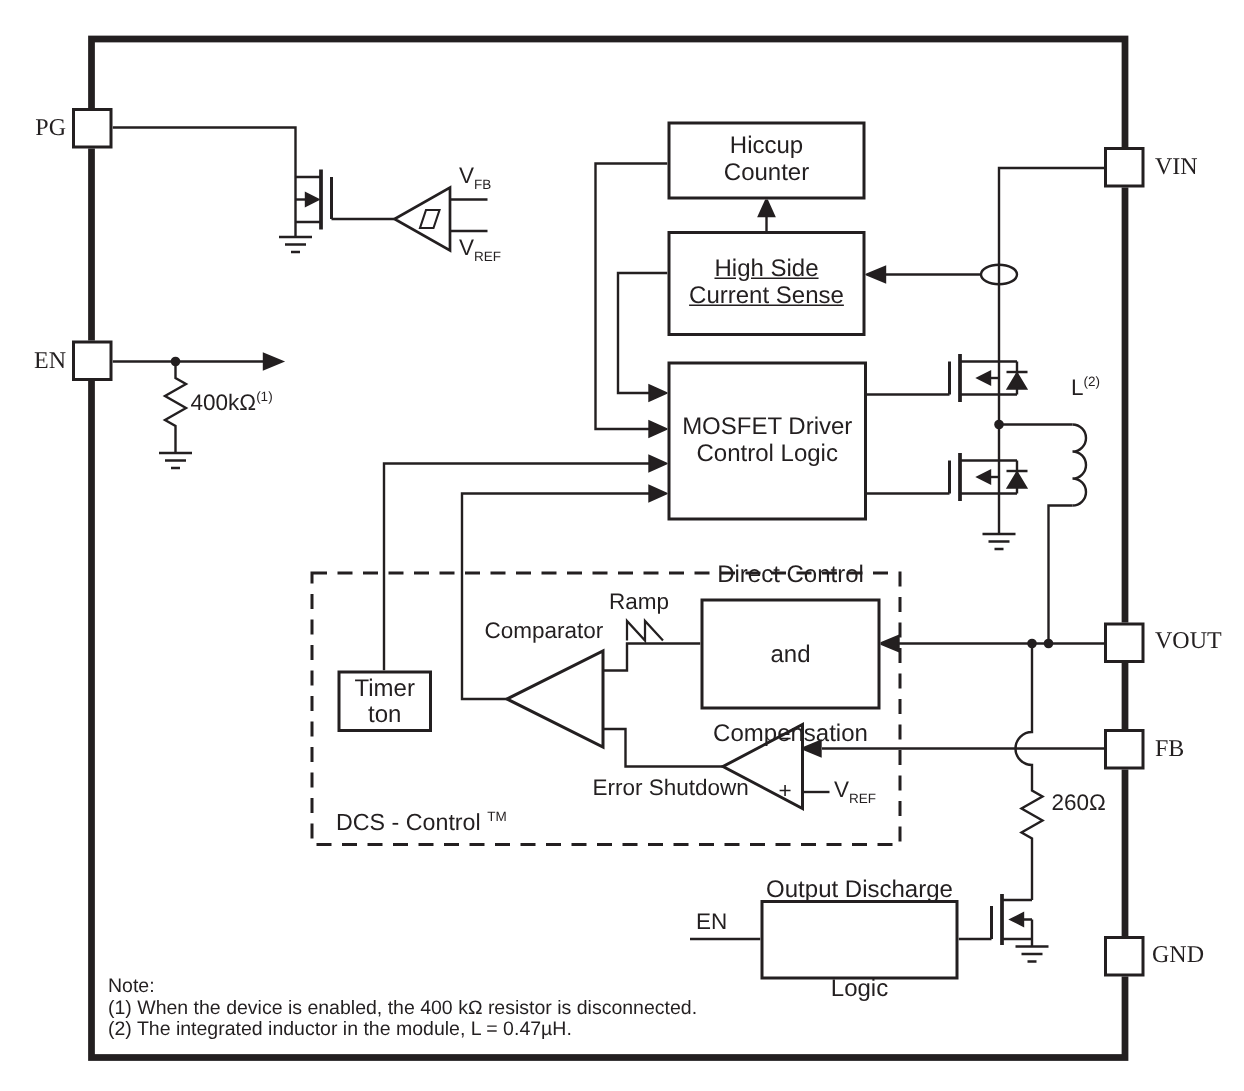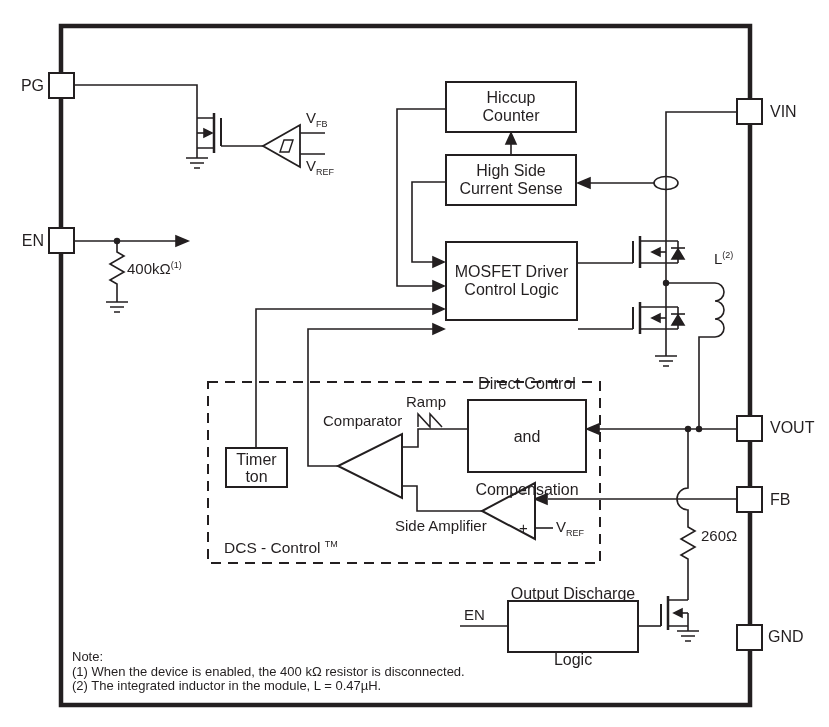--- a/index.html
+++ b/index.html
@@ -11,21 +11,21 @@
   .block{
     position:absolute;box-sizing:border-box;border:2px solid #231f20;background:#fff;
     display:flex;flex-direction:column;align-items:center;justify-content:center;
     font-size:16px;line-height:18px;text-align:center;
   }
   .block span{display:block;white-space:nowrap;}
   .pin{
     position:absolute;box-sizing:border-box;width:27px;height:27px;
     border:2px solid #231f20;background:#fff;
   }
-  .pinlabel{position:absolute;font-size:16px;line-height:18px;white-space:nowrap;}
+  .pinlabel{position:absolute;font-size:16px;line-height:18px;white-space:nowrap;font-family:Liberation Serif, serif;}
   .lbl{position:absolute;font-size:15px;line-height:17px;white-space:nowrap;}
   .lbl sub{font-size:9px;line-height:1;}
   .lbl sup{font-size:9px;line-height:1;}
   .sign{position:absolute;font-size:15px;line-height:16px;}
   #note{position:absolute;left:72px;top:650px;font-size:13px;line-height:14.5px;}
   #dcs-label{position:absolute;left:224px;top:535px;font-size:15.5px;line-height:18px;}
 </style>
 </head>
 <body>
 
@@ -171,26 +171,26 @@
       <path d="M535,483 L535,539 L482,511 Z" fill="#ffffff" stroke-width="2"></path>
       <path d="M535,528 H553"></path>
     </g>
   </svg>
 
   <div class="block" style="left:445px;top:81px;width:132px;height:52px;">
     <span>Hiccup</span>
     <span>Counter</span>
   </div>
 
-  <div class="block" style="left:445px;top:154px;width:132px;height:52px;">
+  <div class="block" style="left:445px;top:154px;width:132px;height:70px;text-decoration:underline;">
     <span>High Side</span>
     <span>Current Sense</span>
   </div>
 
-  <div class="block" style="left:445px;top:241px;width:133px;height:80px;">
+  <div class="block" style="left:445px;top:241px;width:133px;height:106px;">
     <span>MOSFET Driver</span>
     <span>Control Logic</span>
   </div>
 
 
   <div class="block" style="left:467px;top:399px;width:120px;height:74px;line-height:17px;gap:36px;">
     <span>Direct Control</span>
     <span>and</span>
     <span>Compensation</span>
   </div>
@@ -227,21 +227,21 @@
   </div>
   <div class="lbl" style="left:127px;top:260px;">
     <span>400kΩ</span><sup>(1)</sup>
   </div>
   <div class="lbl" style="left:714px;top:250px;">
     <span>L</span><sup>(2)</sup>
   </div>
   <div class="lbl" style="left:701px;top:527px;">260Ω</div>
   <div class="lbl" style="left:406px;top:393px;">Ramp</div>
   <div class="lbl" style="left:311px;top:412px;margin-left:12px;">Comparator</div>
-  <div class="lbl" style="left:395px;top:517px;">Side Amplifier</div>
+  <div class="lbl" style="left:395px;top:517px;">Error Shutdown</div>
   <div class="lbl" style="left:556px;top:518px;">
     <span>V</span><sub>REF</sub>
   </div>
   <div id="dcs-label">
     <span>DCS - Control</span> <sup style="font-size:9px;">TM</sup>
   </div>
   <div class="lbl" style="left:464px;top:606px;">EN</div>
 
   <div class="sign" style="left:519px;top:485px;">−</div>
   <div class="sign" style="left:519px;top:520px;">+</div>

